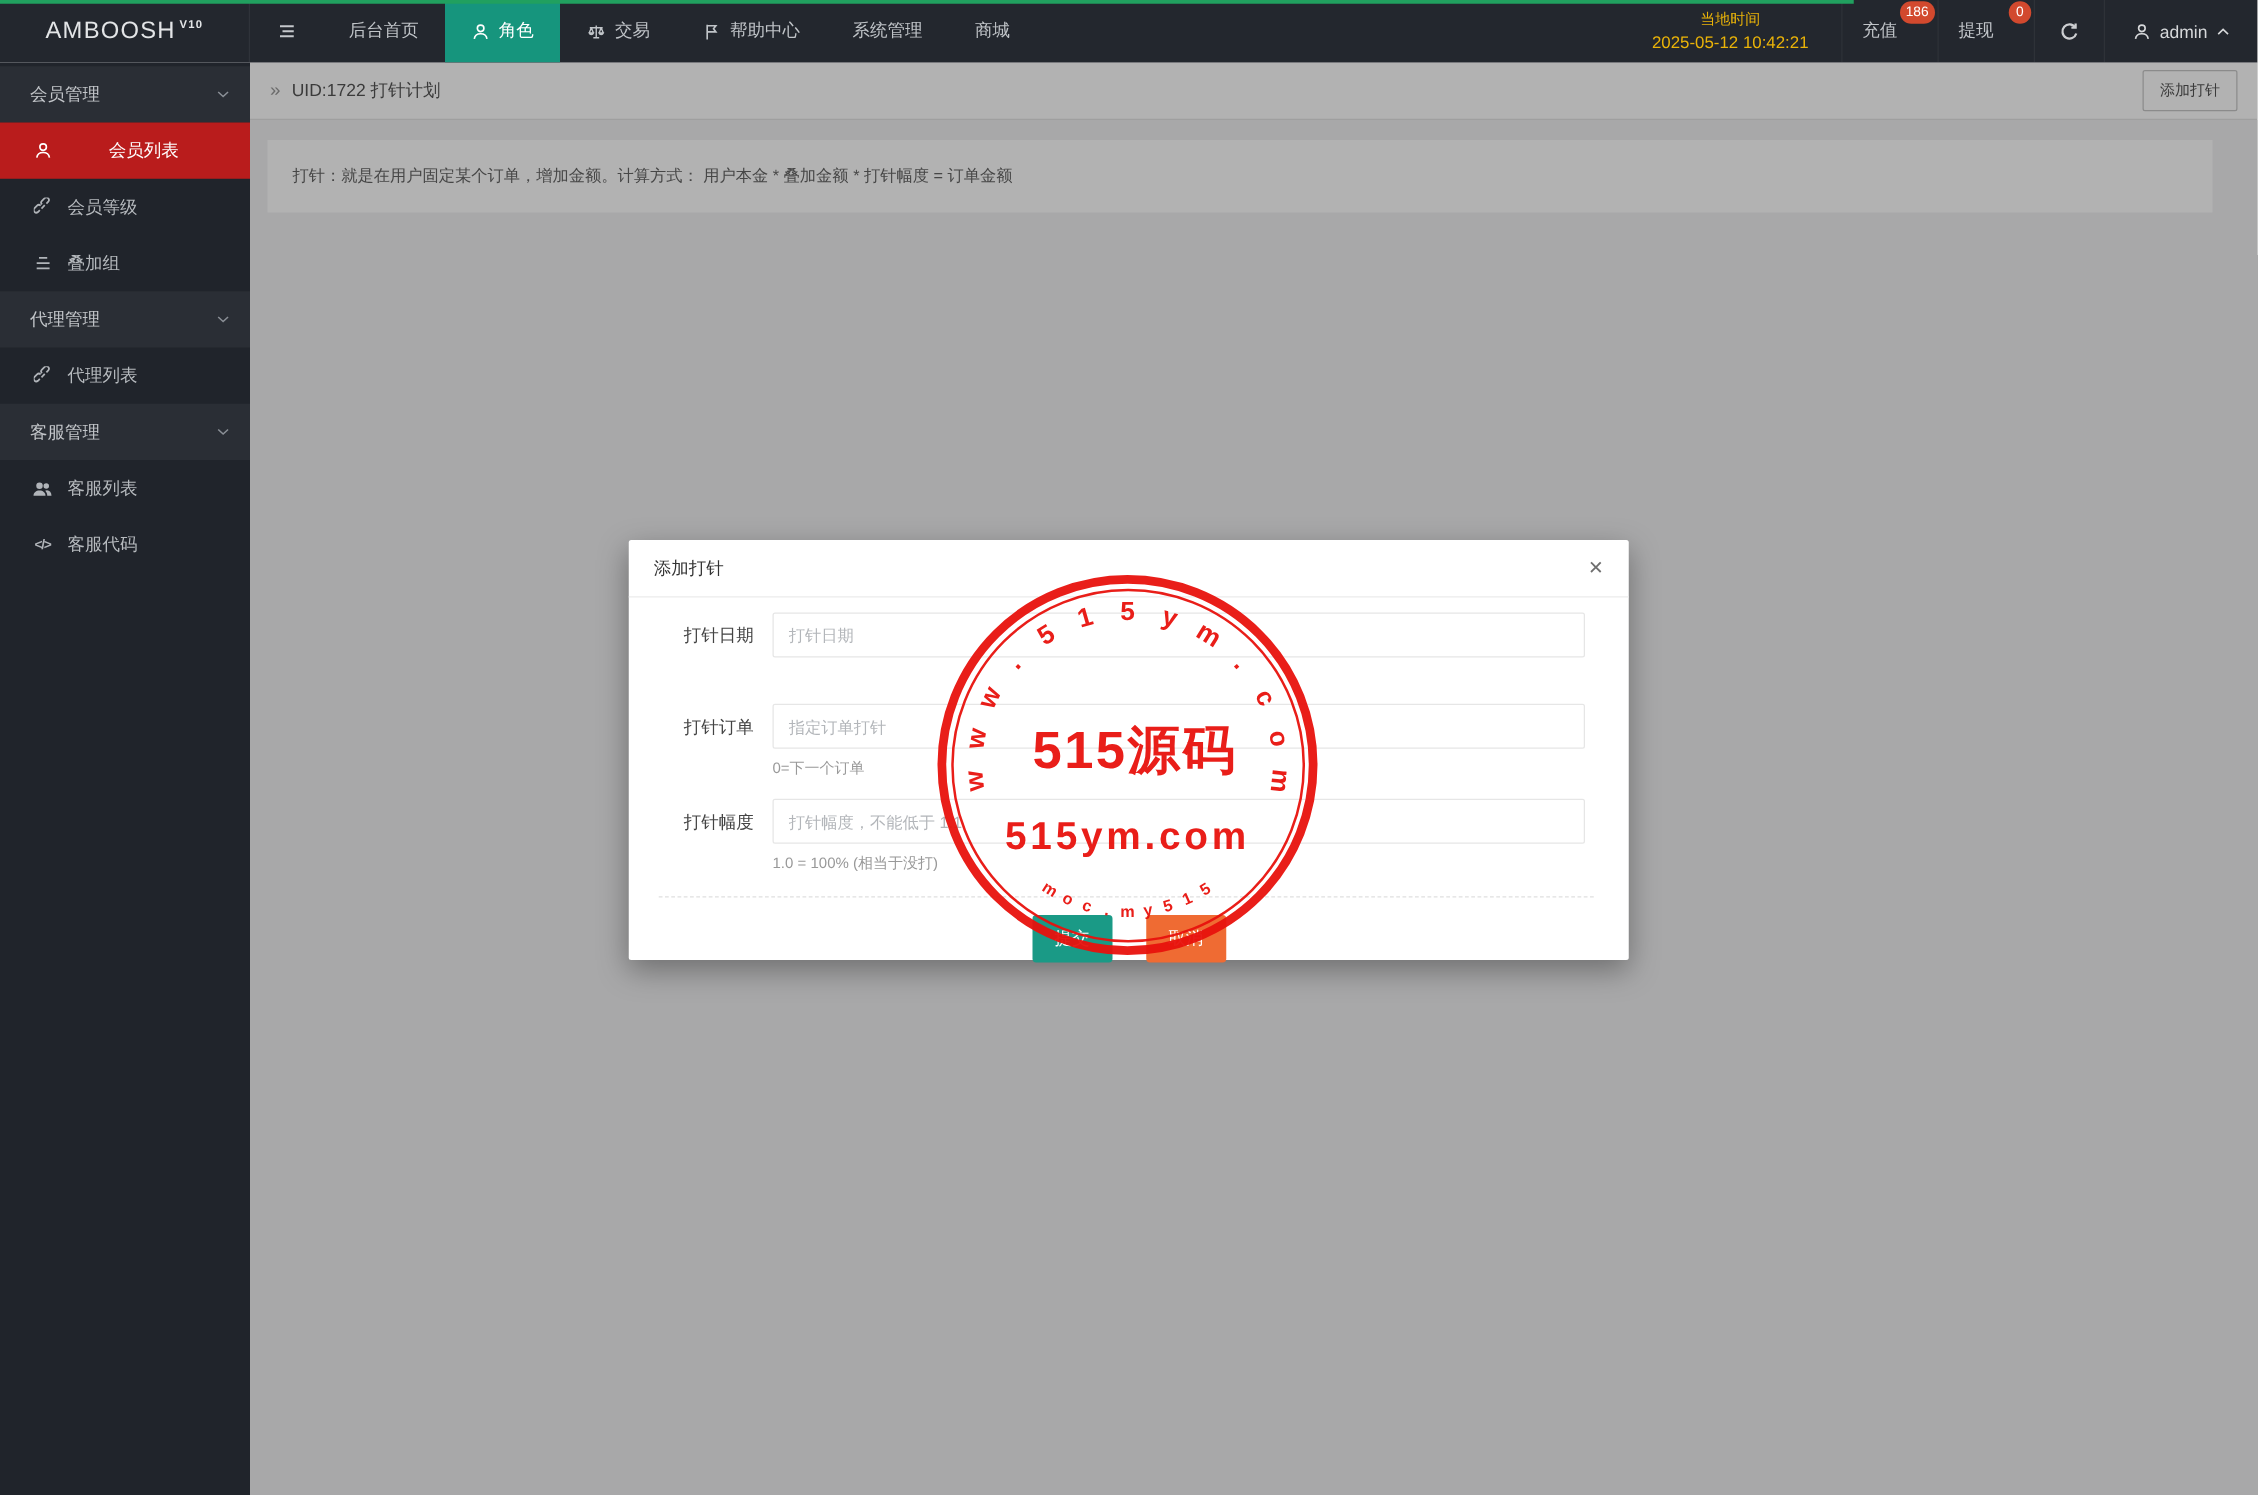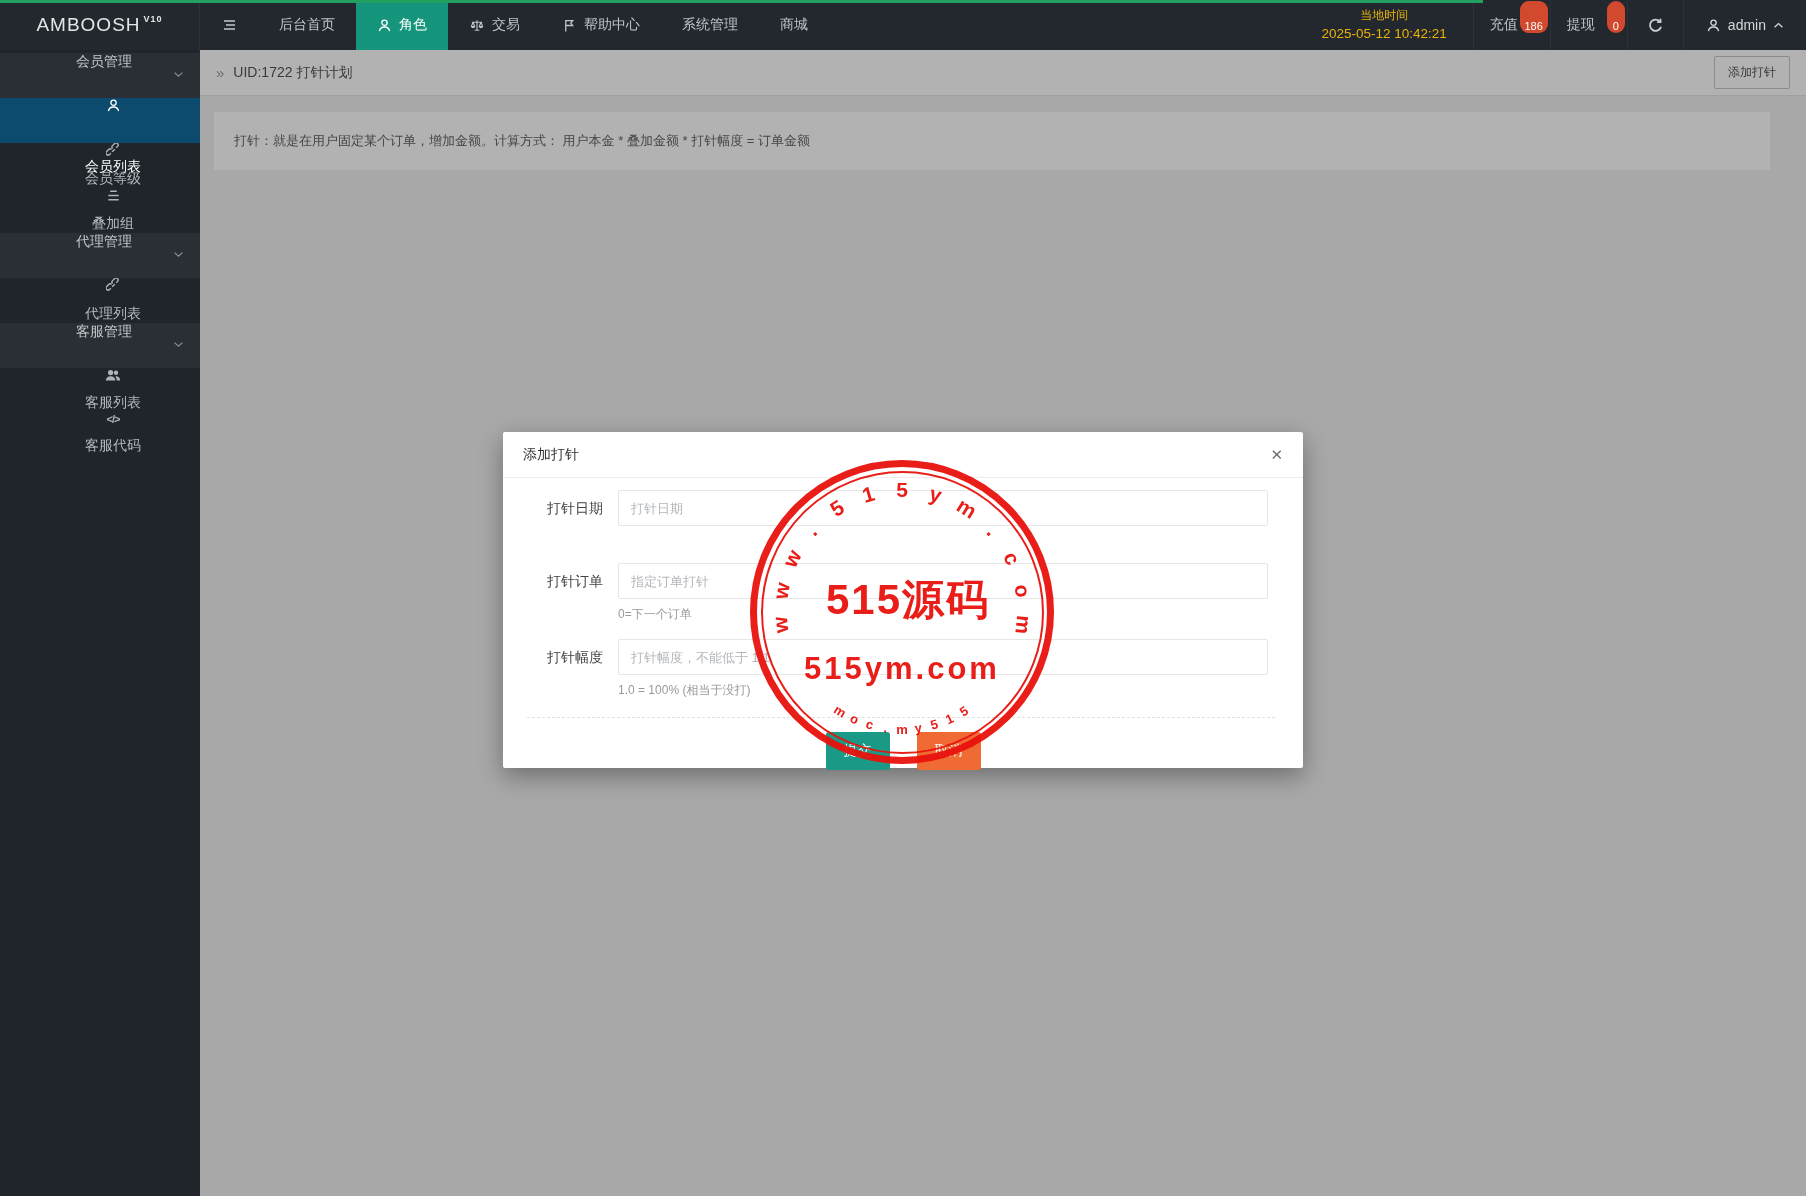--- a/index.html
+++ b/index.html
@@ -21,32 +21,32 @@
   .logo sup { font-size:9px; position:relative; top:-6px; margin-left:3px; font-weight:bold; }
   .nav-toggle { width:58px; display:flex; align-items:center; justify-content:center; color:#c5c8cc; cursor:pointer; }
   .topmenu { display:flex; align-items:stretch; }
   .topmenu-item { display:flex; align-items:center; gap:7px; padding:0 21px; font-size:14px; color:#c0c4c8; cursor:pointer; white-space:nowrap; }
   .topmenu-item.active { background:#16957d; color:#fff; }
   .topmenu-item svg { color:inherit; }
   .topbar-right { margin-left:auto; display:flex; align-items:stretch; }
   .clock { display:flex; flex-direction:column; justify-content:center; align-items:center; color:#eab308; padding:16px 26px; font-size:12px; line-height:1; }
   .clock .time { font-size:13.5px; margin-top:6px; }
   .chip { position:relative; display:flex; align-items:center; padding:0 32px 0 16px; color:#c0c4c8; font-size:14px; border-left:1px solid rgba(255,255,255,.05); cursor:pointer; }
-  .badge { position:absolute; top:1px; right:2px; min-width:18px; height:18px; line-height:18px; border-radius:9px; background:#d2492e; color:#fff; font-size:11px; text-align:center; padding:16px 5px; }
+  .badge { position:absolute; top:1px; right:2px; min-width:18px; height:18px; line-height:18px; border-radius:9px; background:#d2492e; color:#fff; font-size:11px; text-align:center; padding:0 5px; }
   .nav-refresh { display:flex; align-items:center; padding:0 19px; color:#ccced1; border-left:1px solid rgba(255,255,255,.05); cursor:pointer; }
   .nav-user { display:flex; align-items:center; gap:7px; padding:0 22px; color:#d6d8da; font-size:14px; border-left:1px solid rgba(255,255,255,.05); cursor:pointer; }
 
   
   .sidebar { position:absolute; top:50px; left:0; bottom:0; width:200px; background:#20242b; z-index:10; padding-top:3px; }
-  .side-item { height:45px; display:flex; align-items:center; font-size:14px; cursor:pointer;flex-direction:column; }
+  .side-item { height:45px; display:flex; align-items:center; font-size:14px; cursor:pointer; }
   .side-group { background:#2a2e35; color:#c3c6ca; padding:0 16px 0 24px; }
   .side-group .chev { margin-left:auto; color:#8a8f96; }
   .side-child { padding-left:26px; gap:12px; color:#b6babe; }
   .side-child .s-icon { color:#b0b4b9; width:16px; display:flex; justify-content:center; }
-  .side-child.active { background:#0c4a6e; color:#fff;gap:45px; }
+  .side-child.active { background:#b91c1c; color:#fff;gap:45px; }
   .side-child.active .s-icon { color:#fff; }
   .code-icon { font-size:11px; font-weight:bold; letter-spacing:-1px; }
 
   
   .main { position:absolute; left:200px; top:50px; right:0; bottom:0; background:#f1f1f2; }
   .page-header { height:46px; background:#fff; border-bottom:1px solid #e4e4e4; display:flex; align-items:center; padding:0 16px; }
   .crumb { display:flex; align-items:center; font-size:14px; color:#555; }
   .crumb-icon { color:#9a9a9a; font-size:15px; margin-right:9px; }
   .add-btn { margin-left:auto; background:#fff; border:1px solid #c8c8c8; border-radius:2px; color:#555; font-size:12px; padding:7px 13px; cursor:pointer; font-family:inherit; }
   .page-body { padding:16px 36px 0 14px; }

